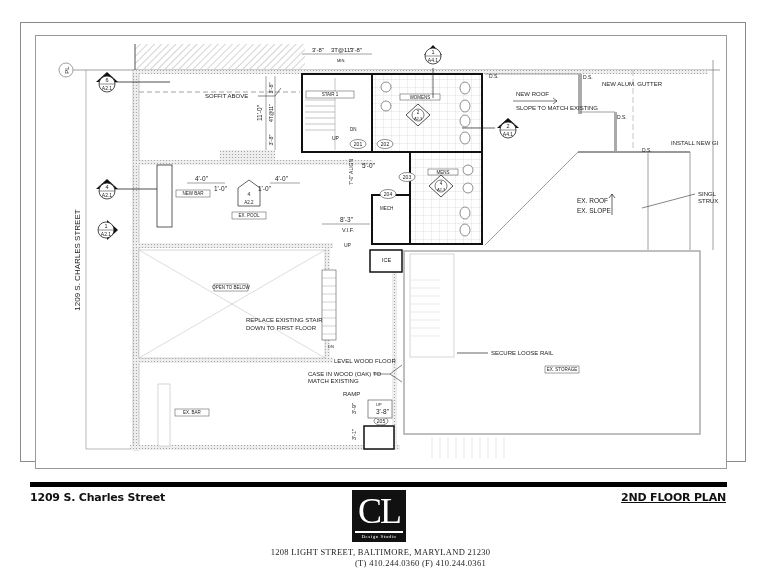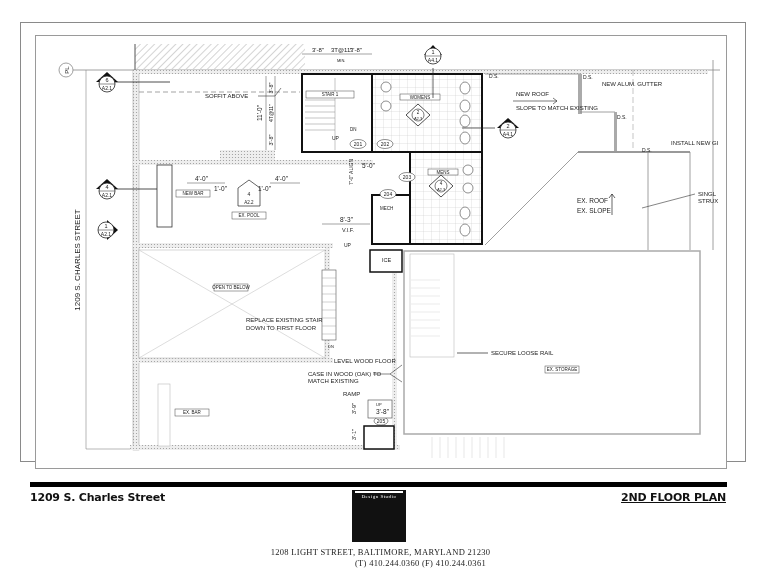--- a/index.html
+++ b/index.html
@@ -326,17 +326,18 @@
     <text class="t" x="698" y="196" font-size="6">SINGL</text>
     <text class="t" x="698" y="203" font-size="6">STRUX</text>
     <line x1="642" y1="208" x2="695" y2="194" stroke="#333" stroke-width="0.6"></line>
   </g>
 </svg>
 
 <div class="titlebar"></div>
 <div class="tb-left">1209 S. Charles Street</div>
 <div class="tb-right">2ND FLOOR PLAN</div>
 <div class="logo">
+  <span class="mark">CL</span>
   <span class="rule"></span>
   <span class="sub">Design Studio</span>
 </div>
 <div class="addr" style="top:547px;">1208 LIGHT STREET, BALTIMORE, MARYLAND 21230</div>
 <div class="addr" style="top:558px;margin-left:40px;">(T) 410.244.0360    (F) 410.244.0361</div>
 
 </body></html>

